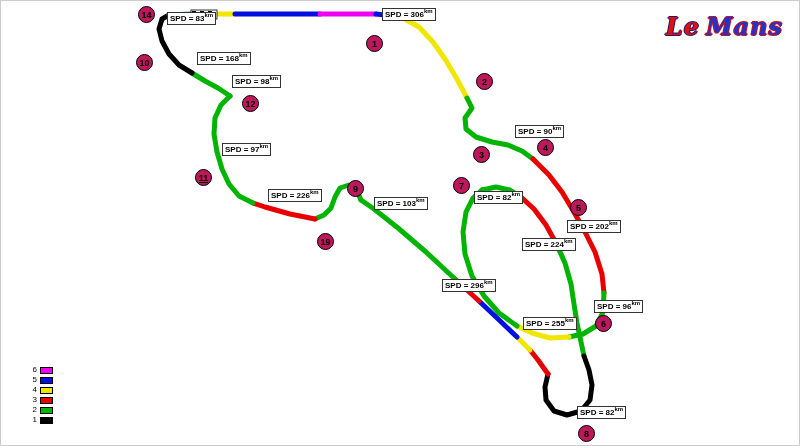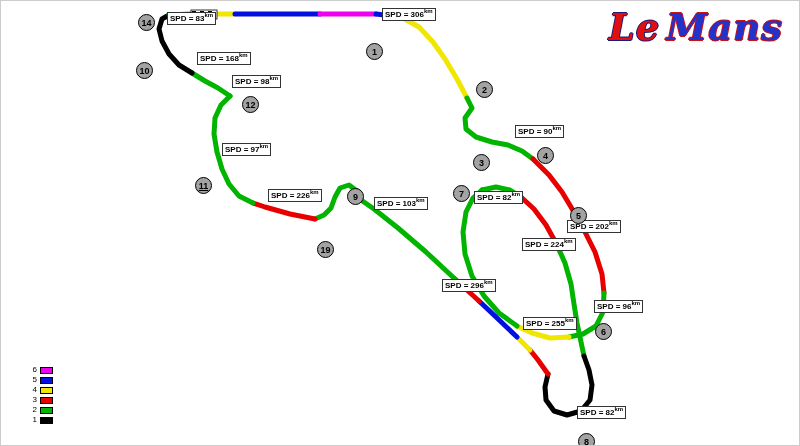--- a/index.html
+++ b/index.html
@@ -11,35 +11,35 @@
   
   .spd-box{
     position:absolute;background:#ffffff;border:1px solid #333333;
     font:bold 8px "Liberation Sans",sans-serif;color:#000000;
     padding:1px 2px;line-height:9px;white-space:nowrap;z-index:4;
   }
   .spd-box sup{font-size:6px;line-height:0;}
   
   .turn-circle{
     position:absolute;width:17px;height:17px;box-sizing:border-box;
-    border:1px solid #000000;border-radius:50%;background:#a3a3a3;
+    border:1px solid #000000;border-radius:50%;background:#be185d;
     display:flex;align-items:center;justify-content:center;
-    font:bold 9px "Liberation Sans",sans-serif;color:#000000;z-index:5;margin-top:8px;
+    font:bold 9px "Liberation Sans",sans-serif;color:#000000;z-index:5;
   }
   
   .legend{position:absolute;left:27px;top:364px;z-index:3;}
   .legend-row{display:flex;align-items:center;height:10px;}
   .legend-num{width:9px;text-align:right;margin-right:3px;font:8px/10px "Liberation Sans",sans-serif;color:#000;}
   .legend-swatch{width:13px;height:7px;border:1px solid #000;box-sizing:border-box;}
   .legend-title{font:bold 8px "Liberation Sans",sans-serif;color:#000;margin-top:20px;}
   
   .logo{position:absolute;right:16px;top:6px;text-align:center;z-index:3;}
   .logo-main{
     font-family:"DejaVu Serif",serif;font-style:italic;font-weight:bold;
-    font-size:37px;line-height:40px;letter-spacing:1px;white-space:nowrap;
+    font-size:24px;line-height:40px;letter-spacing:1px;white-space:nowrap;
   }
   .logo-le{
     text-shadow:-1px 0 0 #1a1a7a,1px 0 0 #1a1a7a,0 -1px 0 #1a1a7a,0 1px 0 #1a1a7a;
   }
   .logo-mans{
     margin-left:6px;
     text-shadow:-1px 0 0 #cc1111,1px 0 0 #cc1111,0 -1px 0 #cc1111,0 1px 0 #cc1111;
   }
   .logo-sub{
     font:bold 21px "Liberation Sans",sans-serif;color:#0a0a0a;margin-top:3px;letter-spacing:0.5px;
@@ -109,21 +109,21 @@
       <div class="turn-circle" style="left: 475px; top: 72px;">2</div>
       <div class="turn-circle" style="left: 472px; top: 145px;">3</div>
       <div class="turn-circle" style="left: 536px; top: 138px;">4</div>
       <div class="turn-circle" style="left: 569px; top: 198px;">5</div>
       <div class="turn-circle" style="left: 594px; top: 314px;">6</div>
       <div class="turn-circle" style="left: 452px; top: 176px;">7</div>
       <div class="turn-circle" style="left: 577px; top: 424px;">8</div>
       <div class="turn-circle" style="left: 346px; top: 179px;">9</div>
       <div class="turn-circle" style="left: 316px; top: 232px;">19</div>
       <div class="turn-circle" style="left: 194px; top: 168px; text-decoration: underline;">11</div>
-      <div class="turn-circle" style="left: 241px; top: 87px;">12</div>
+      <div class="turn-circle" style="left: 241px; top: 94px;">12</div>
       <div class="turn-circle" style="left: 135px; top: 53px;">10</div>
       <div class="turn-circle" style="left: 137px; top: 5px;">14</div>
     </div>
 
   <div class="legend">
     <div id="legend-rows">
         <div class="legend-row">
           <div class="legend-num">6</div>
           <div class="legend-swatch" style="background: rgb(240, 0, 240);"></div>
         </div>

